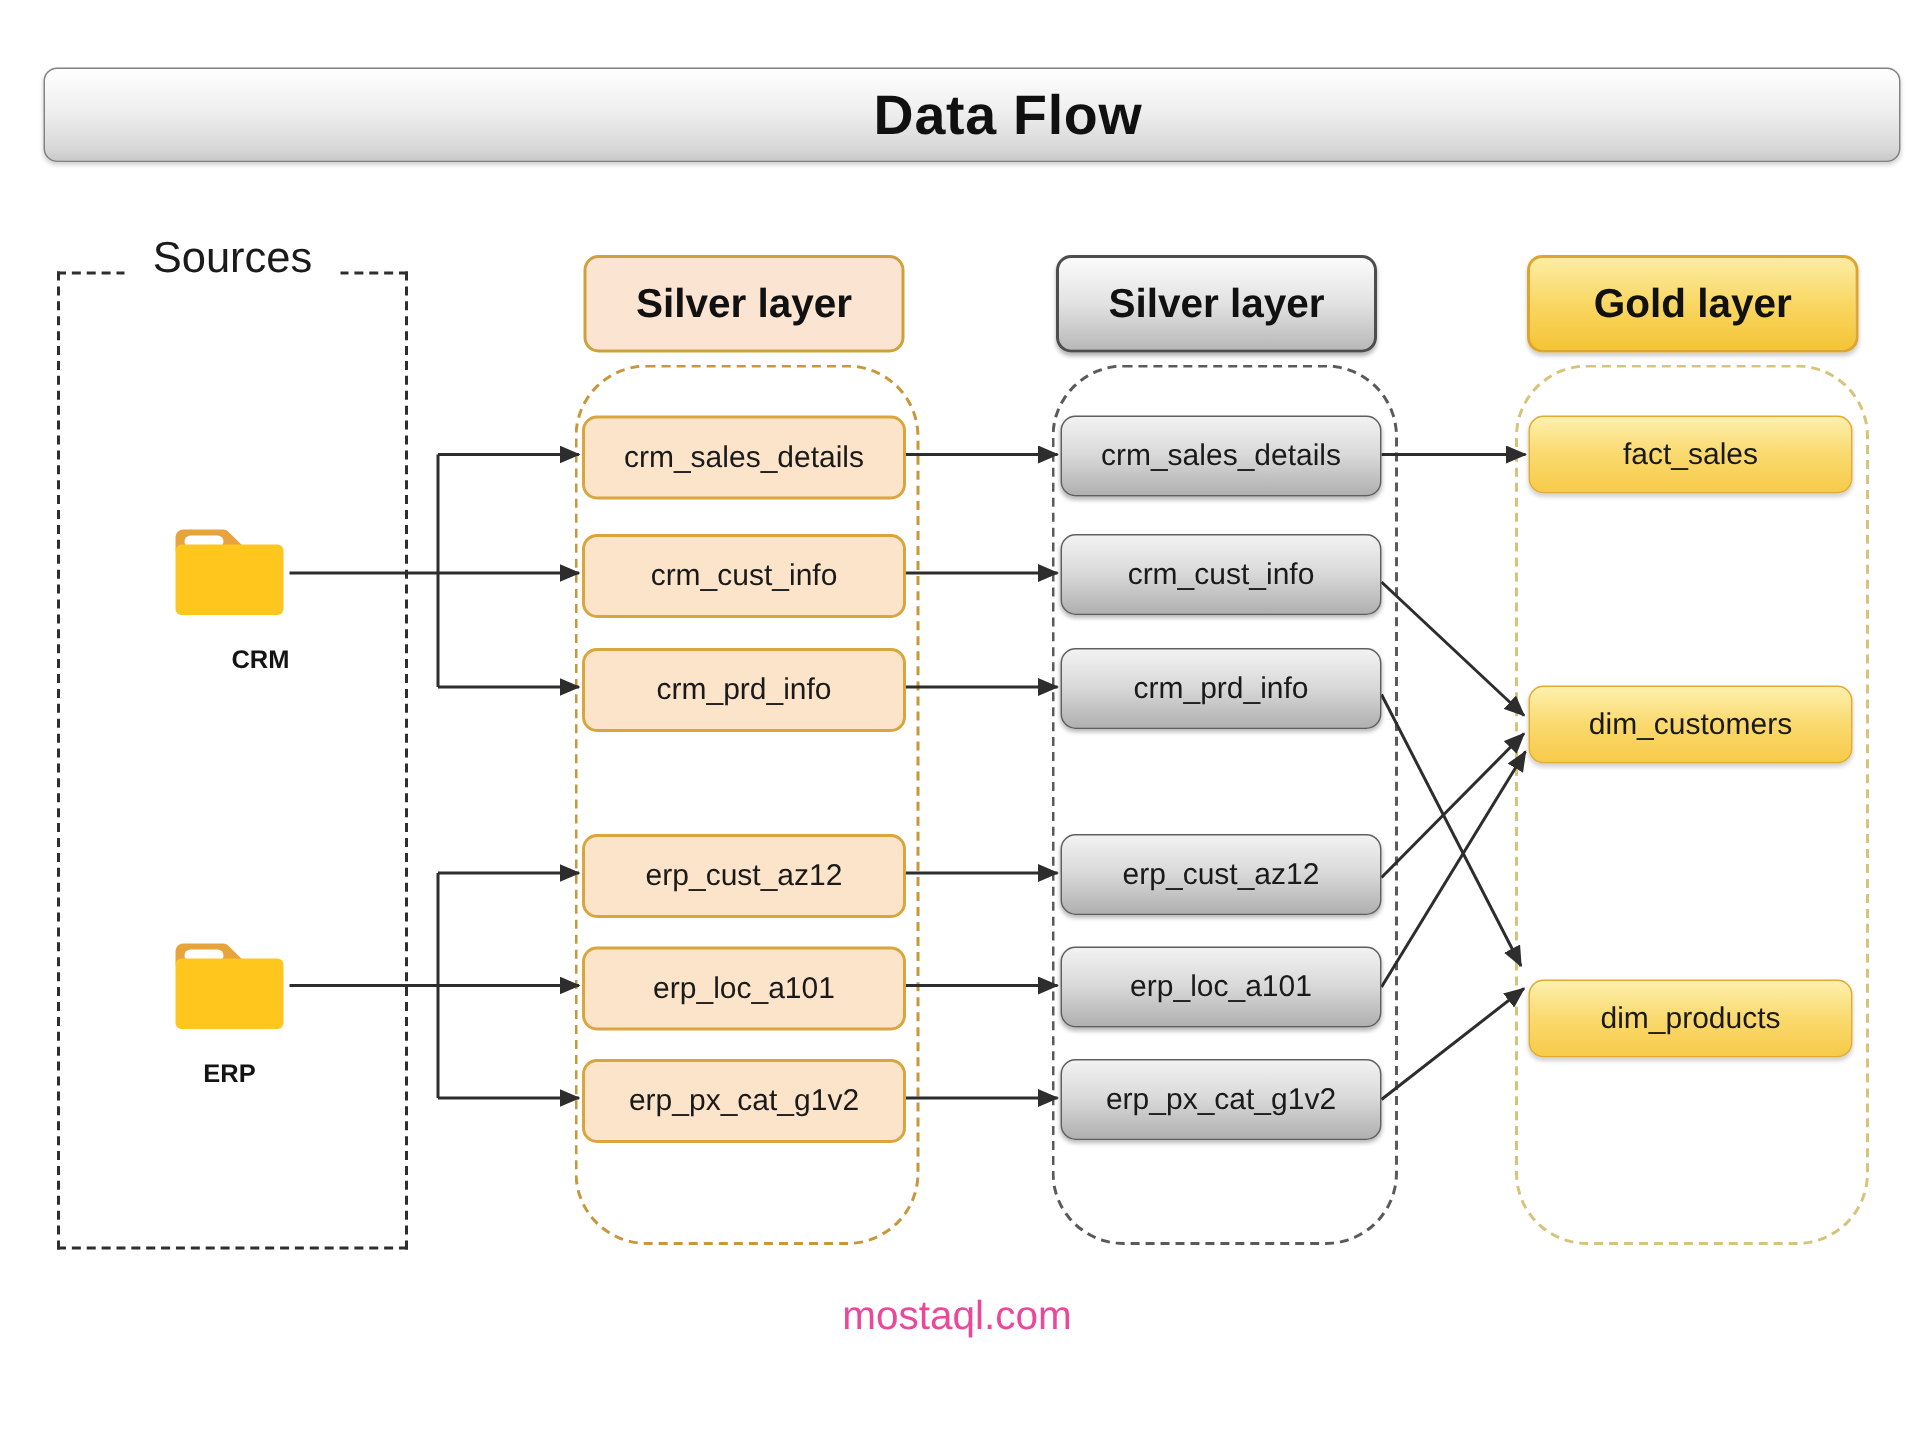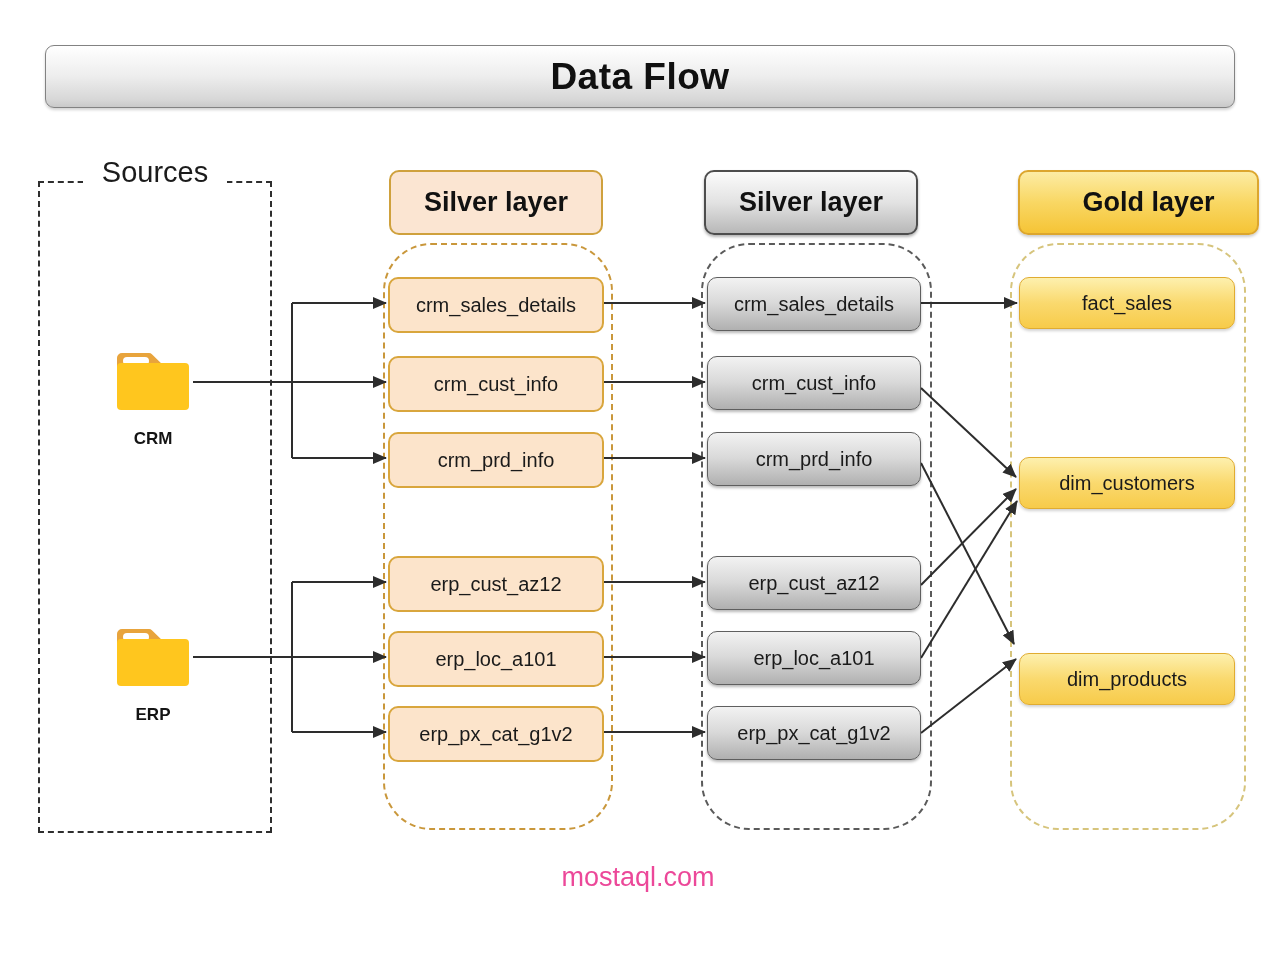--- a/index.html
+++ b/index.html
@@ -2,25 +2,25 @@
 <html><head>
 <meta charset="utf-8">
 <style>
   html,body{margin:0;padding:0;background:#ffffff;}
   #canvas{
     position:relative;width:1280px;height:969px;background:#ffffff;overflow:hidden;
     font-family:"Liberation Sans",sans-serif;color:#1b1b1b;
   }
   
   .title-bar{
-    position:absolute;left:45px;top:45px;width:1188px;height:61px;
+    position:absolute;left:29px;top:45px;width:1188px;height:61px;
     border:1px solid #828282;border-radius:9px;
     background:linear-gradient(180deg,#ffffff 0%,#ededed 50%,#d7d7d7 88%,#c9c9c9 100%);
     display:flex;align-items:center;justify-content:center;
-    box-shadow:0 2px 3px rgba(0,0,0,0.18);z-index:10;
+    box-shadow:0 2px 3px rgba(0,0,0,0.18);z-index:10;padding-left:48px;
   }
   .title-bar span{font-size:37px;font-weight:800;letter-spacing:0.5px;color:#101010;}
   
   .sources-box{position:absolute;left:38px;top:181px;width:230px;height:648px;
     border:2px dashed #2e2e2e;z-index:1;}
   .sources-label{position:absolute;left:83px;top:156px;width:144px;text-align:center;
     font-weight:normal;font-size:29px;background:#ffffff;z-index:3;line-height:1.15;}
   .source-item{position:absolute;width:80px;text-align:center;z-index:10;}
   .source-label{margin-top:12px;font-weight:bold;font-size:17px;color:#141414;}
   
@@ -28,21 +28,21 @@
   .container-bronze{left:383px;width:226px;border:2px dashed #c9973b;}
   .container-silver{left:701px;width:227px;border:2px dashed #5a5a5a;}
   .container-gold{left:1010px;width:232px;border:2px dashed #d6c47c;}
   
   .layer-header{position:absolute;top:170px;height:61px;display:flex;align-items:center;justify-content:center;
     border-radius:10px;z-index:10;font-weight:bold;font-size:27px;color:#111;}
   .header-bronze{left:389px;width:210px;background:#fbe5d2;border:2px solid #cfa13d;}
   .header-silver{left:704px;width:210px;background:linear-gradient(180deg,#fbfbfb 0%,#e2e2e2 50%,#b8b8b8 100%);
     border:2px solid #4d4d4d;box-shadow:0 2px 3px rgba(0,0,0,0.3);}
   .header-gold{left:1018px;width:217px;background:linear-gradient(180deg,#fcecA4 0%,#f9d763 50%,#f5c436 100%);
-    border:2px solid #dca62e;box-shadow:0 2px 3px rgba(0,0,0,0.2);padding-left:20px;}
+    border:2px solid #dca62e;box-shadow:0 2px 3px rgba(0,0,0,0.2);}
   
   .node{position:absolute;width:212px;height:52px;display:flex;align-items:center;justify-content:center;
     border-radius:10px;z-index:10;font-size:20px;color:#1a1a1a;}
   .node.bronze{background:#fce4cb;border:2px solid #d9a63d;}
   .node.silver{background:linear-gradient(180deg,#f2f2f2 0%,#d9d9d9 48%,#b0b0b0 100%);
     border:1.5px solid #5f5f5f;box-shadow:0 2px 3px rgba(0,0,0,0.28);}
   .node.gold{width:214px;height:50px;background:linear-gradient(180deg,#fdf0ae 0%,#fad96e 50%,#f7cb4a 100%);
     border:1.5px solid #e0ac31;box-shadow:0 2px 3px rgba(0,0,0,0.18);}
   
   svg.arrows{position:absolute;left:0;top:0;z-index:5;}
@@ -58,21 +58,21 @@
 
 <div id="canvas">
 
   <div class="title-bar">
     <span>Data Flow</span>
   </div>
 
   <div class="sources-box"></div>
   <div class="sources-label">Sources</div>
 
-  <div class="source-item" style="left:113px;top:350px;">
+  <div class="source-item" style="left:113px;top:350px;text-align:right;">
     <svg width="80" height="63" viewBox="0 0 80 63">
       <path d="M4 8 a5 5 0 0 1 5 -5 h27 a4 4 0 0 1 2.9 1.2 L52 17 H4 z" fill="#E8A43C"></path>
       <rect x="10" y="7" width="26" height="8" rx="4" fill="#ffffff"></rect>
       <rect x="4" y="13" width="72" height="47" rx="4" fill="#FFC61E"></rect>
     </svg>
     <div class="source-label">CRM</div>
   </div>
 
   <div class="source-item" style="left:113px;top:626px;">
     <svg width="80" height="63" viewBox="0 0 80 63">

